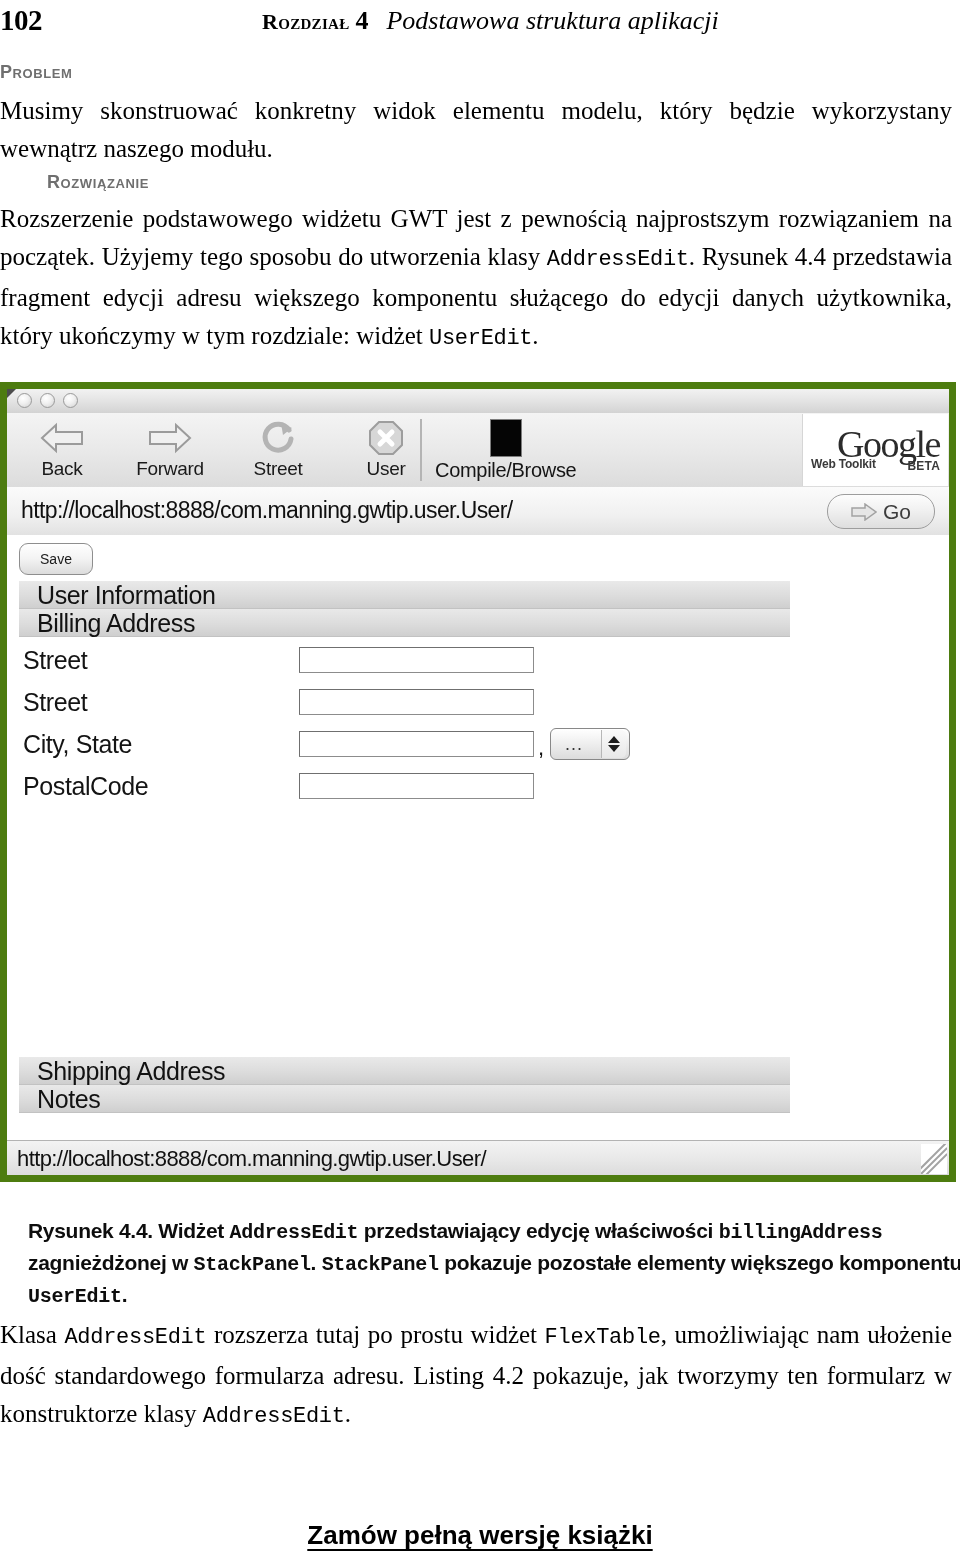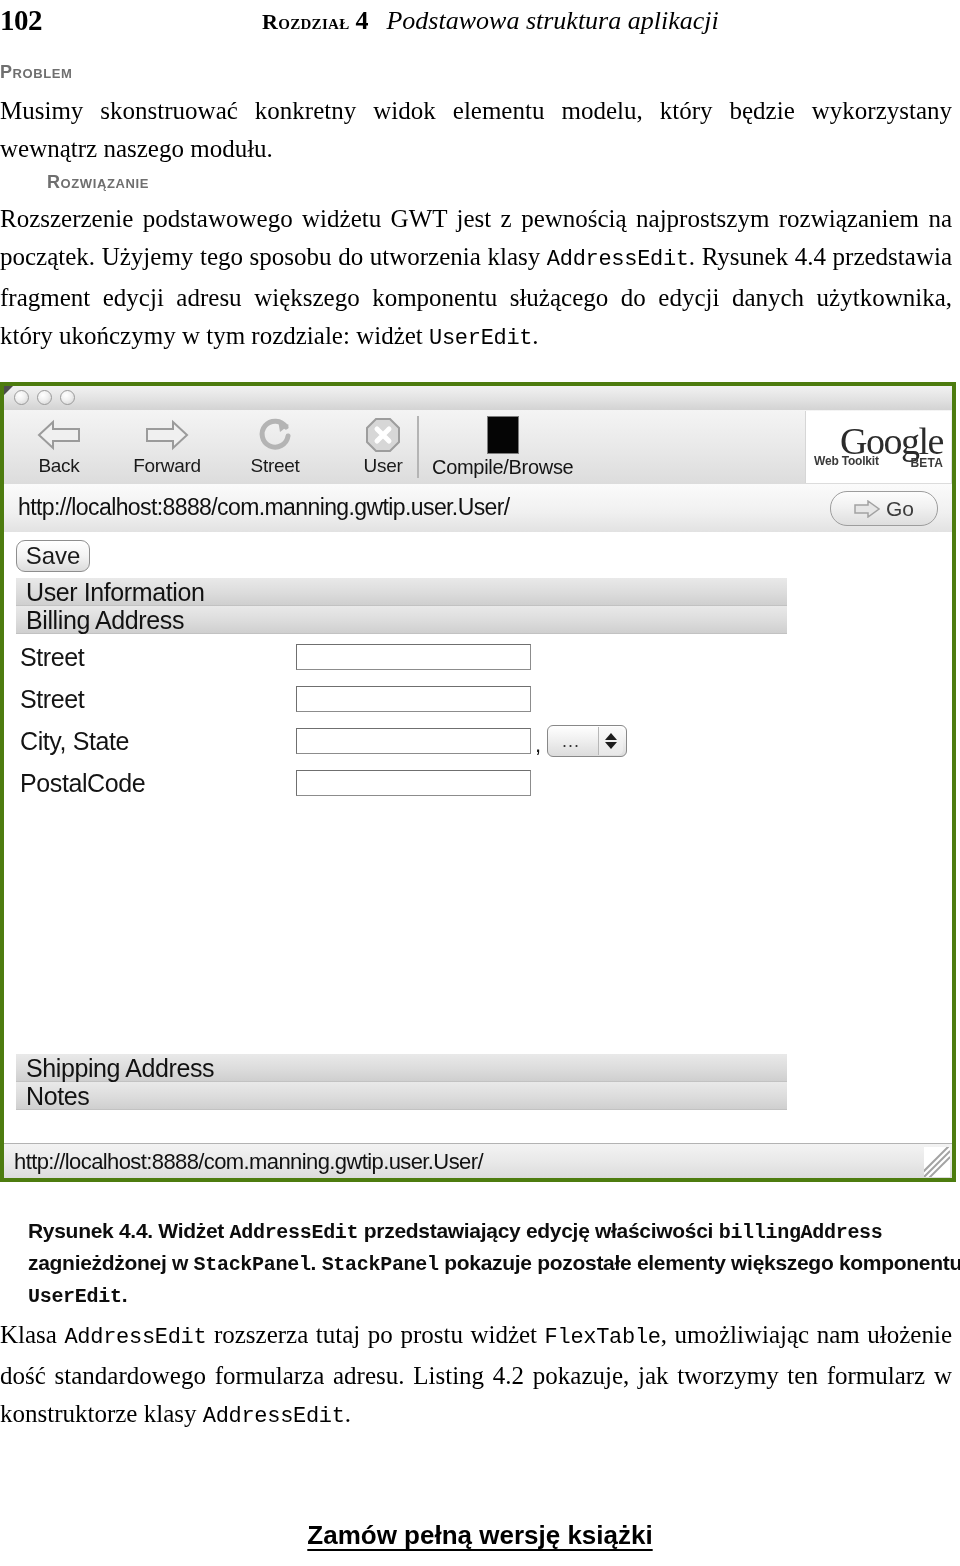--- a/index.html
+++ b/index.html
@@ -91,21 +91,21 @@
     position: absolute;
     left: 0;
     top: 382px;
     width: 956px;
     height: 800px;
     background: #ffffff;
   }
   .browser {
     position: absolute;
     inset: 0;
-    border: 4px solid #4d7c0f;
+    border: 7px solid #4d7c0f;
     background: #ffffff;
     box-sizing: border-box;
     overflow: hidden;
   }
   
   .titlebar {
     position: absolute;
     top: 0; left: 0; right: 0;
     height: 24px;
     background: linear-gradient(to bottom, #f2f2f2 0%, #e2e2e2 55%, #d3d3d3 100%);
@@ -284,36 +284,36 @@
     top: 8px;
     width: 72px;
     height: 30px;
     border-radius: 9px;
     border: 1px solid #8e8e8e;
     background: linear-gradient(to bottom, #ffffff 0%, #f3f3f3 50%, #dcdcdc 100%);
     display: flex;
     align-items: center;
     justify-content: center;
     font-family: "Liberation Sans", sans-serif;
-    font-size: 24px;
+    font-size: 14px;
     color: #1b1b1b;
   }
   .stack-header {
     position: absolute;
     left: 12px;
     width: 771px;
     height: 28px;
     background: linear-gradient(to bottom, #e9e9e9 0%, #dcdcdc 55%, #cfcfcf 100%);
     border-bottom: 1px solid #c2c2c2;
     font-family: "Liberation Sans", sans-serif;
     font-size: 25px;
     line-height: 28px;
     color: #121212;
     letter-spacing: -0.4px;
-    padding-left: 10px;
+    padding-left: 18px;
     box-sizing: border-box;
   }
   .form-row {
     position: absolute;
     left: 12px;
     width: 620px;
     height: 42px;
   }
   .form-label {
     position: absolute;

